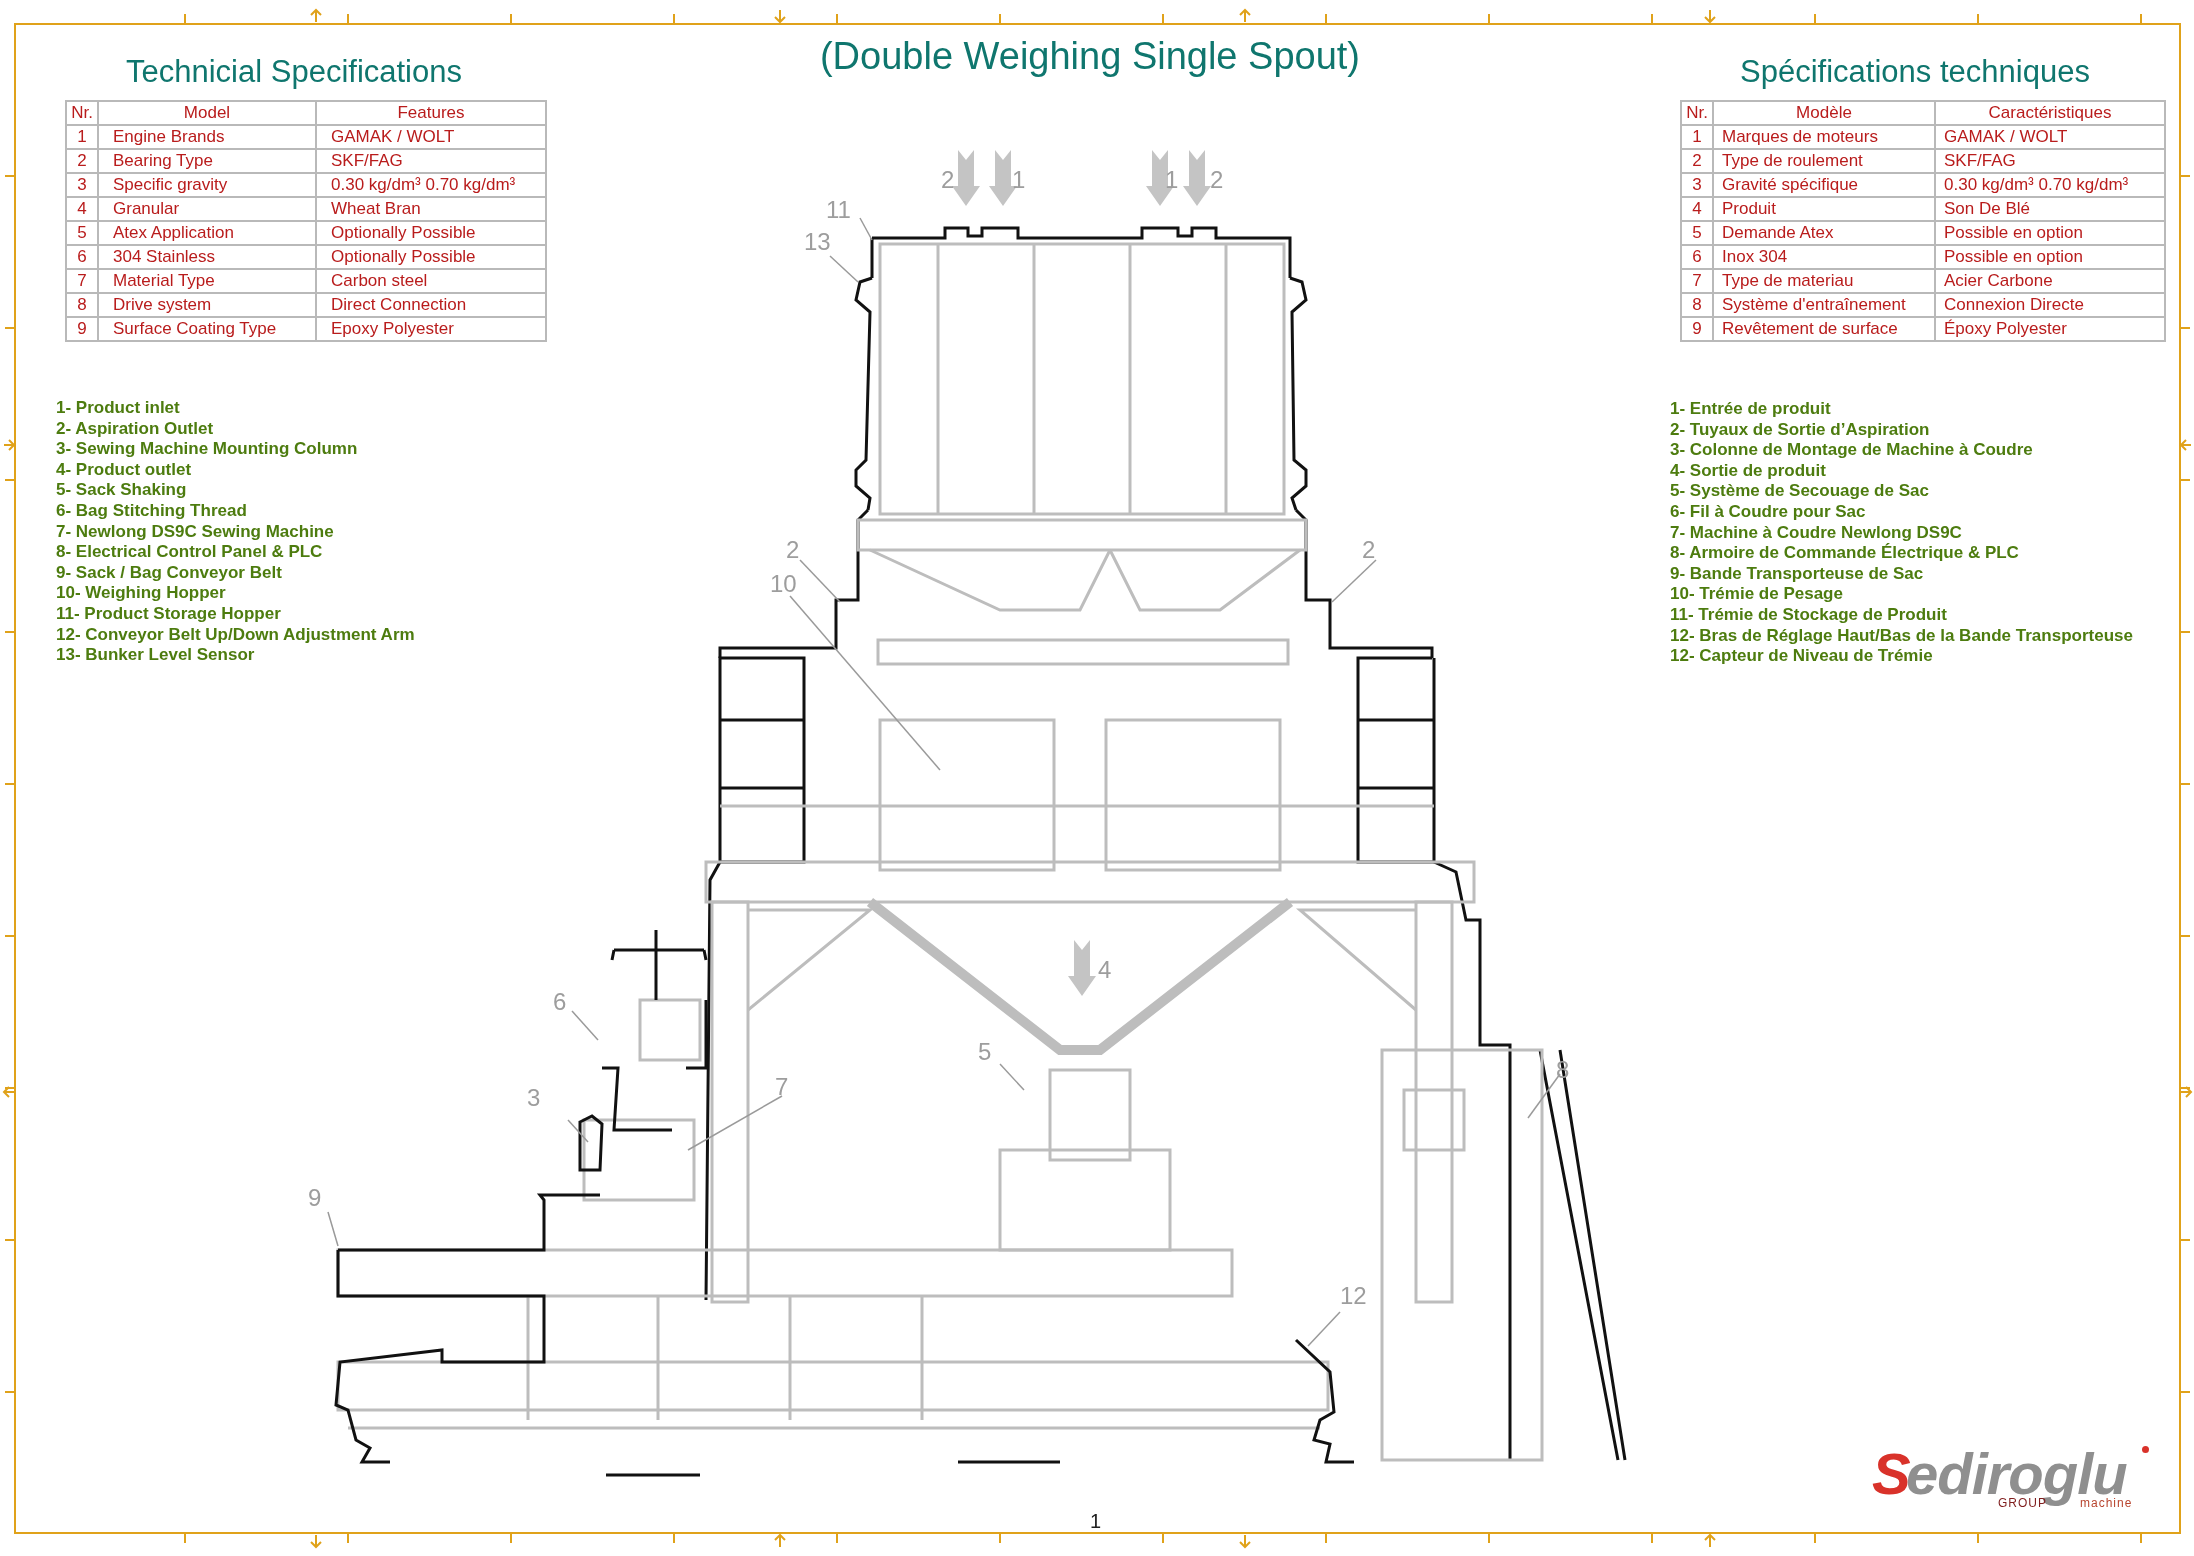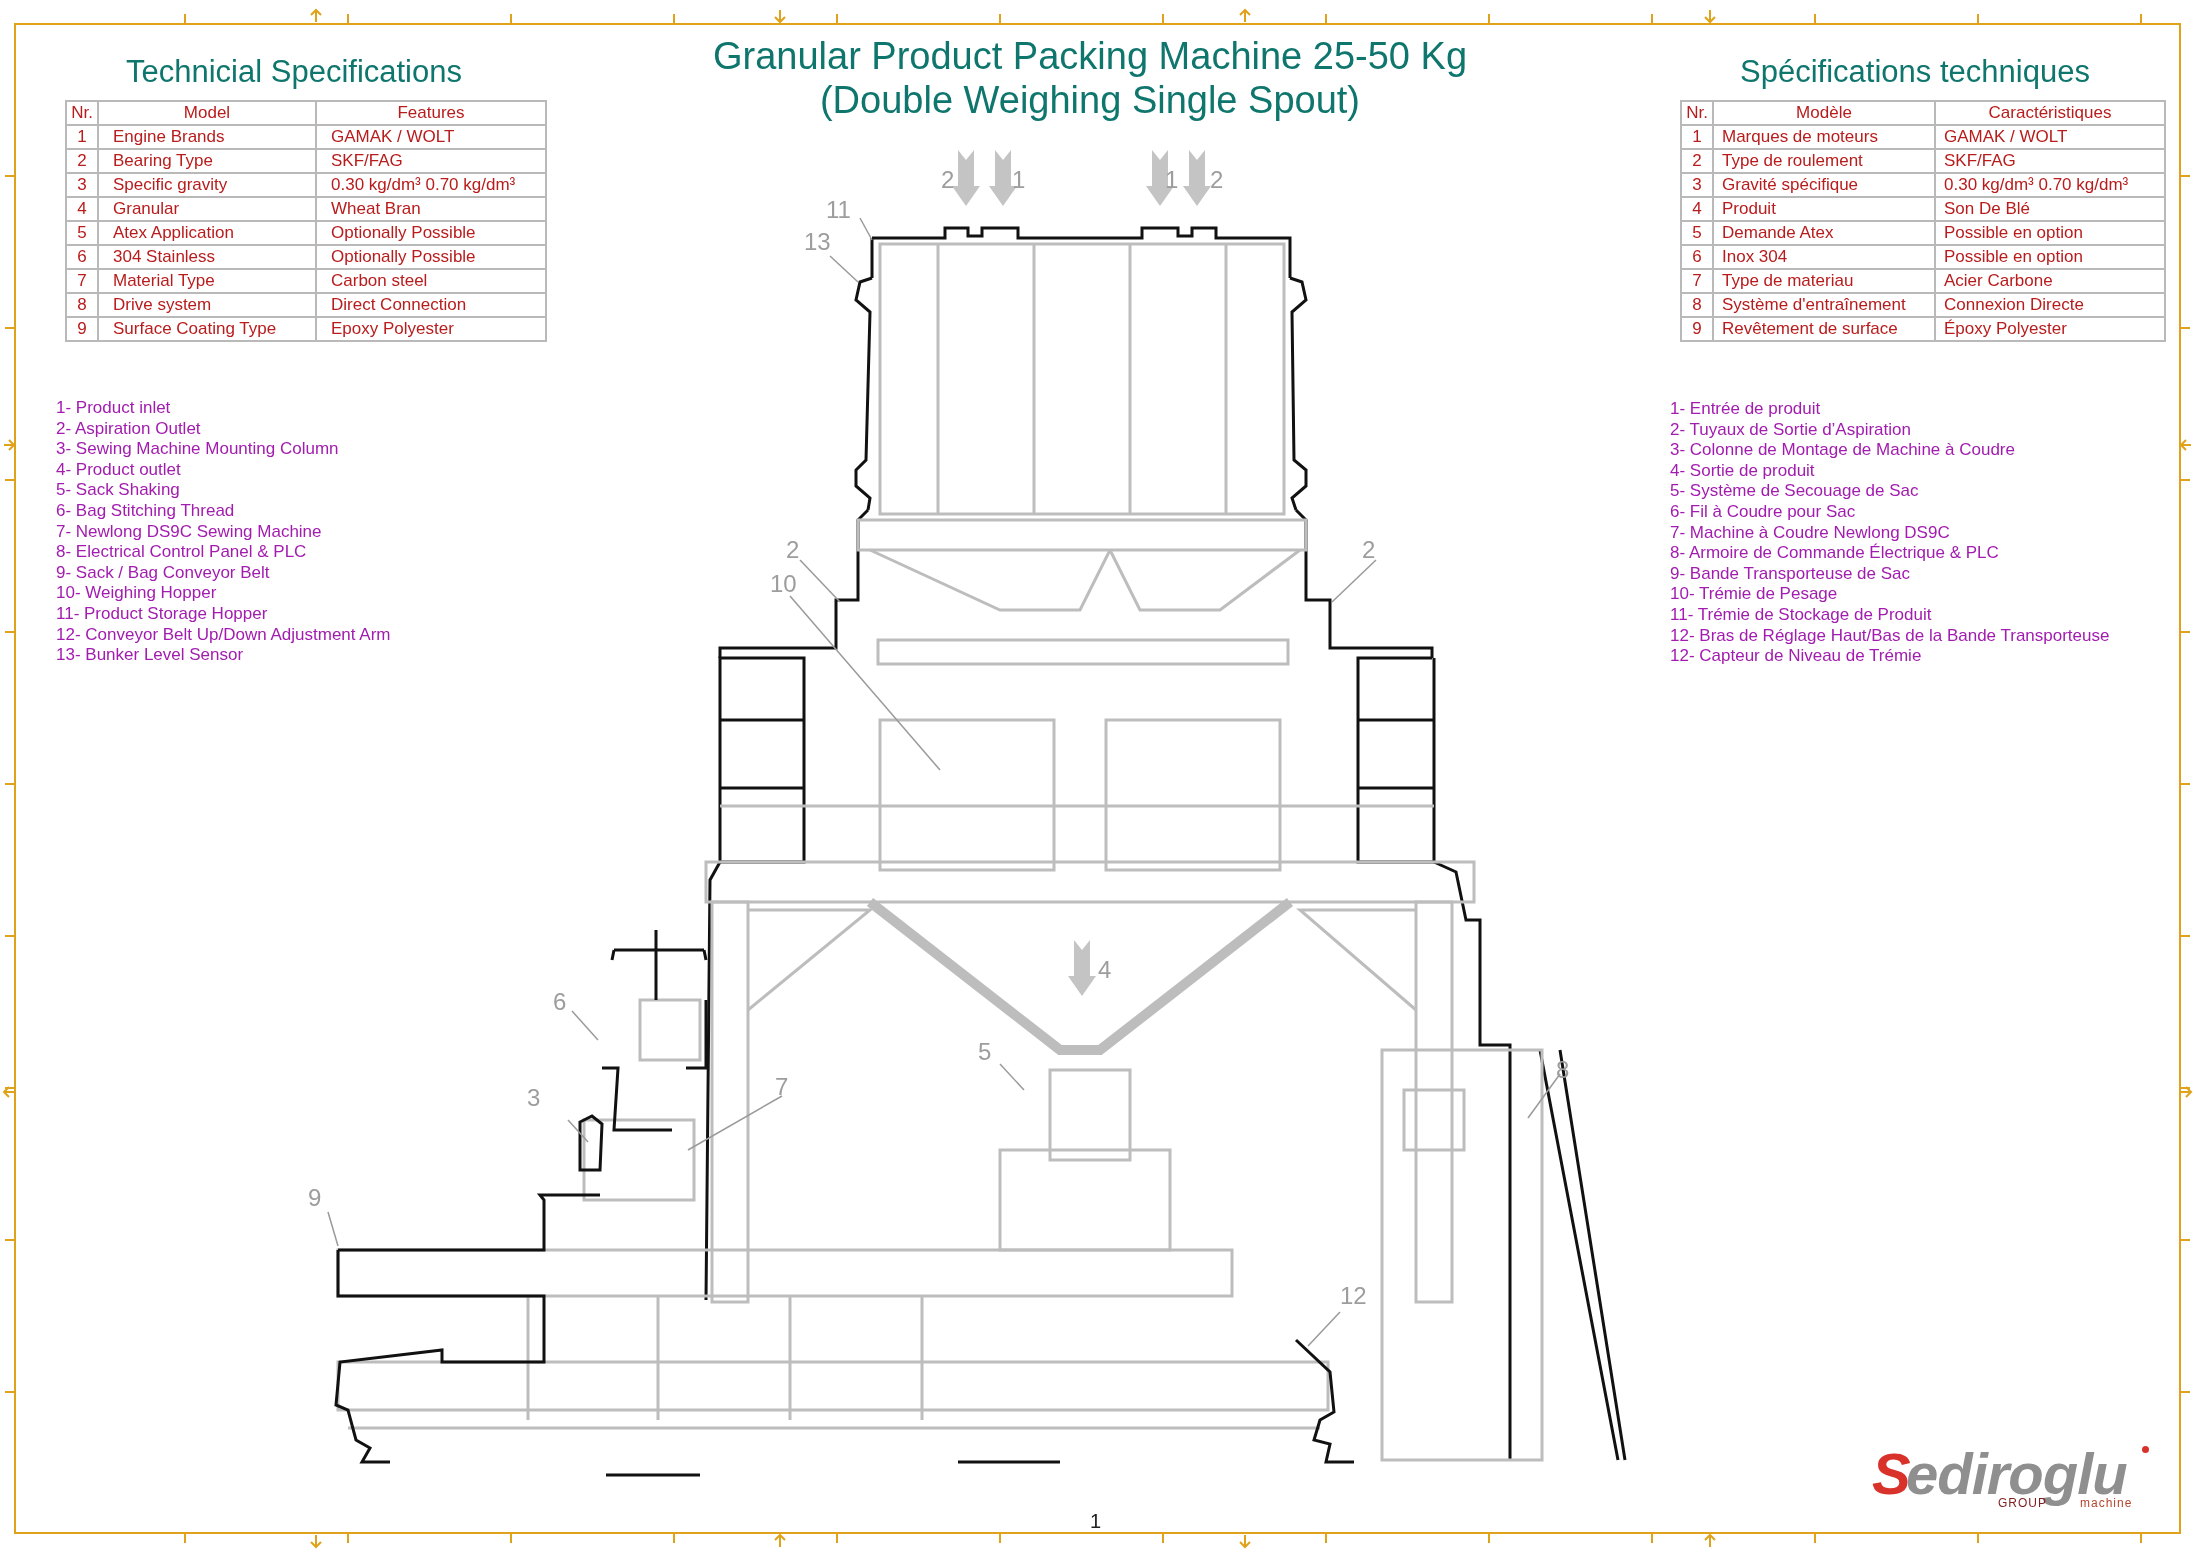--- a/index.html
+++ b/index.html
@@ -13,21 +13,21 @@
   table.spec { position:absolute; border-collapse:collapse; font-size:17px; color:#b91c1c; }
   table.spec td, table.spec th { border:2px solid #b9b9b9; padding:0 22px; height:22px; line-height:22px; font-weight:normal; white-space:nowrap; }
   table.spec th { text-align:center; }
   table.spec td.nr, table.spec th.nr { text-align:center; padding:0 2px; width:26px; }
   table.spec.en { left:65px; top:100px; }
   table.spec.fr { left:1680px; top:100px; }
   table.spec.en td.c1 { width:180px; padding-left:14px; }
   table.spec.en td.c2 { width:192px; padding-left:14px; }
   table.spec.fr td.c1 { width:190px; padding-left:8px; }
   table.spec.fr td.c2 { width:198px; padding-left:8px; }
-  ul.legend { position:absolute; list-style:none; margin:0; padding:0; font-size:17px; line-height:20.6px; color:#a21caf; }
+  ul.legend { position:absolute; list-style:none; margin:0; padding:0; font-size:17px; line-height:20.6px; color:#4d7c0f;font-weight:bold; }
   ul.legend.en { left:56px; top:398px; }
   ul.legend.fr { left:1670px; top:399px; }
   ul.legend li { white-space:nowrap; }
   .callout { position:absolute; font-size:24px; color:#9d9d9d; font-family:"Liberation Sans", sans-serif; }
   .page-num { position:absolute; left:1090px; top:1510px; font-size:20px; color:#222; }
   .logo { position:absolute; left:1872px; top:1440px; width:280px; height:70px; }
   .logo .s { position:absolute; left:0; top:0; font-size:58px; font-weight:bold; font-style:italic; color:#d9322a; font-family:"Liberation Sans", sans-serif; }
   .logo .rest { position:absolute; left:34px; top:0; font-size:58px; font-weight:bold; font-style:italic; color:#8f8f8f; letter-spacing:-1px; font-family:"Liberation Sans", sans-serif; }
   .logo .group { position:absolute; left:126px; top:56px; font-size:12px; color:#7f1d1d; letter-spacing:1px; }
   .logo .machine { position:absolute; left:208px; top:56px; font-size:12px; color:#b8452f; letter-spacing:1px; }
@@ -97,21 +97,20 @@
     <path d="M1245 1535 L1245 1547 M1240 1542 L1245 1547 L1250 1542"></path>
     <path d="M1710 1547 L1710 1535 M1705 1540 L1710 1535 L1715 1540"></path>
     <path d="M4 445 L14 445 M9 440 L14 445 L9 450"></path>
     <path d="M14 1092 L4 1092 M9 1087 L4 1092 L9 1097"></path>
     <path d="M2191 445 L2181 445 M2186 440 L2181 445 L2186 450"></path>
     <path d="M2181 1092 L2191 1092 M2186 1087 L2191 1092 L2186 1097"></path>
   </g>
 </svg>
 
 <div class="title main-title">
-  <div>Granular Product Packing Machine 25-50 Kg</div>
   <div>(Double Weighing Single Spout)</div>
 </div>
 
 <div class="title spec-title en">Technicial Specifications</div>
 <table class="spec en">
   <thead>
     <tr>
       <th class="nr">Nr.</th>
       <th>Model</th>
       <th>Features</th>

